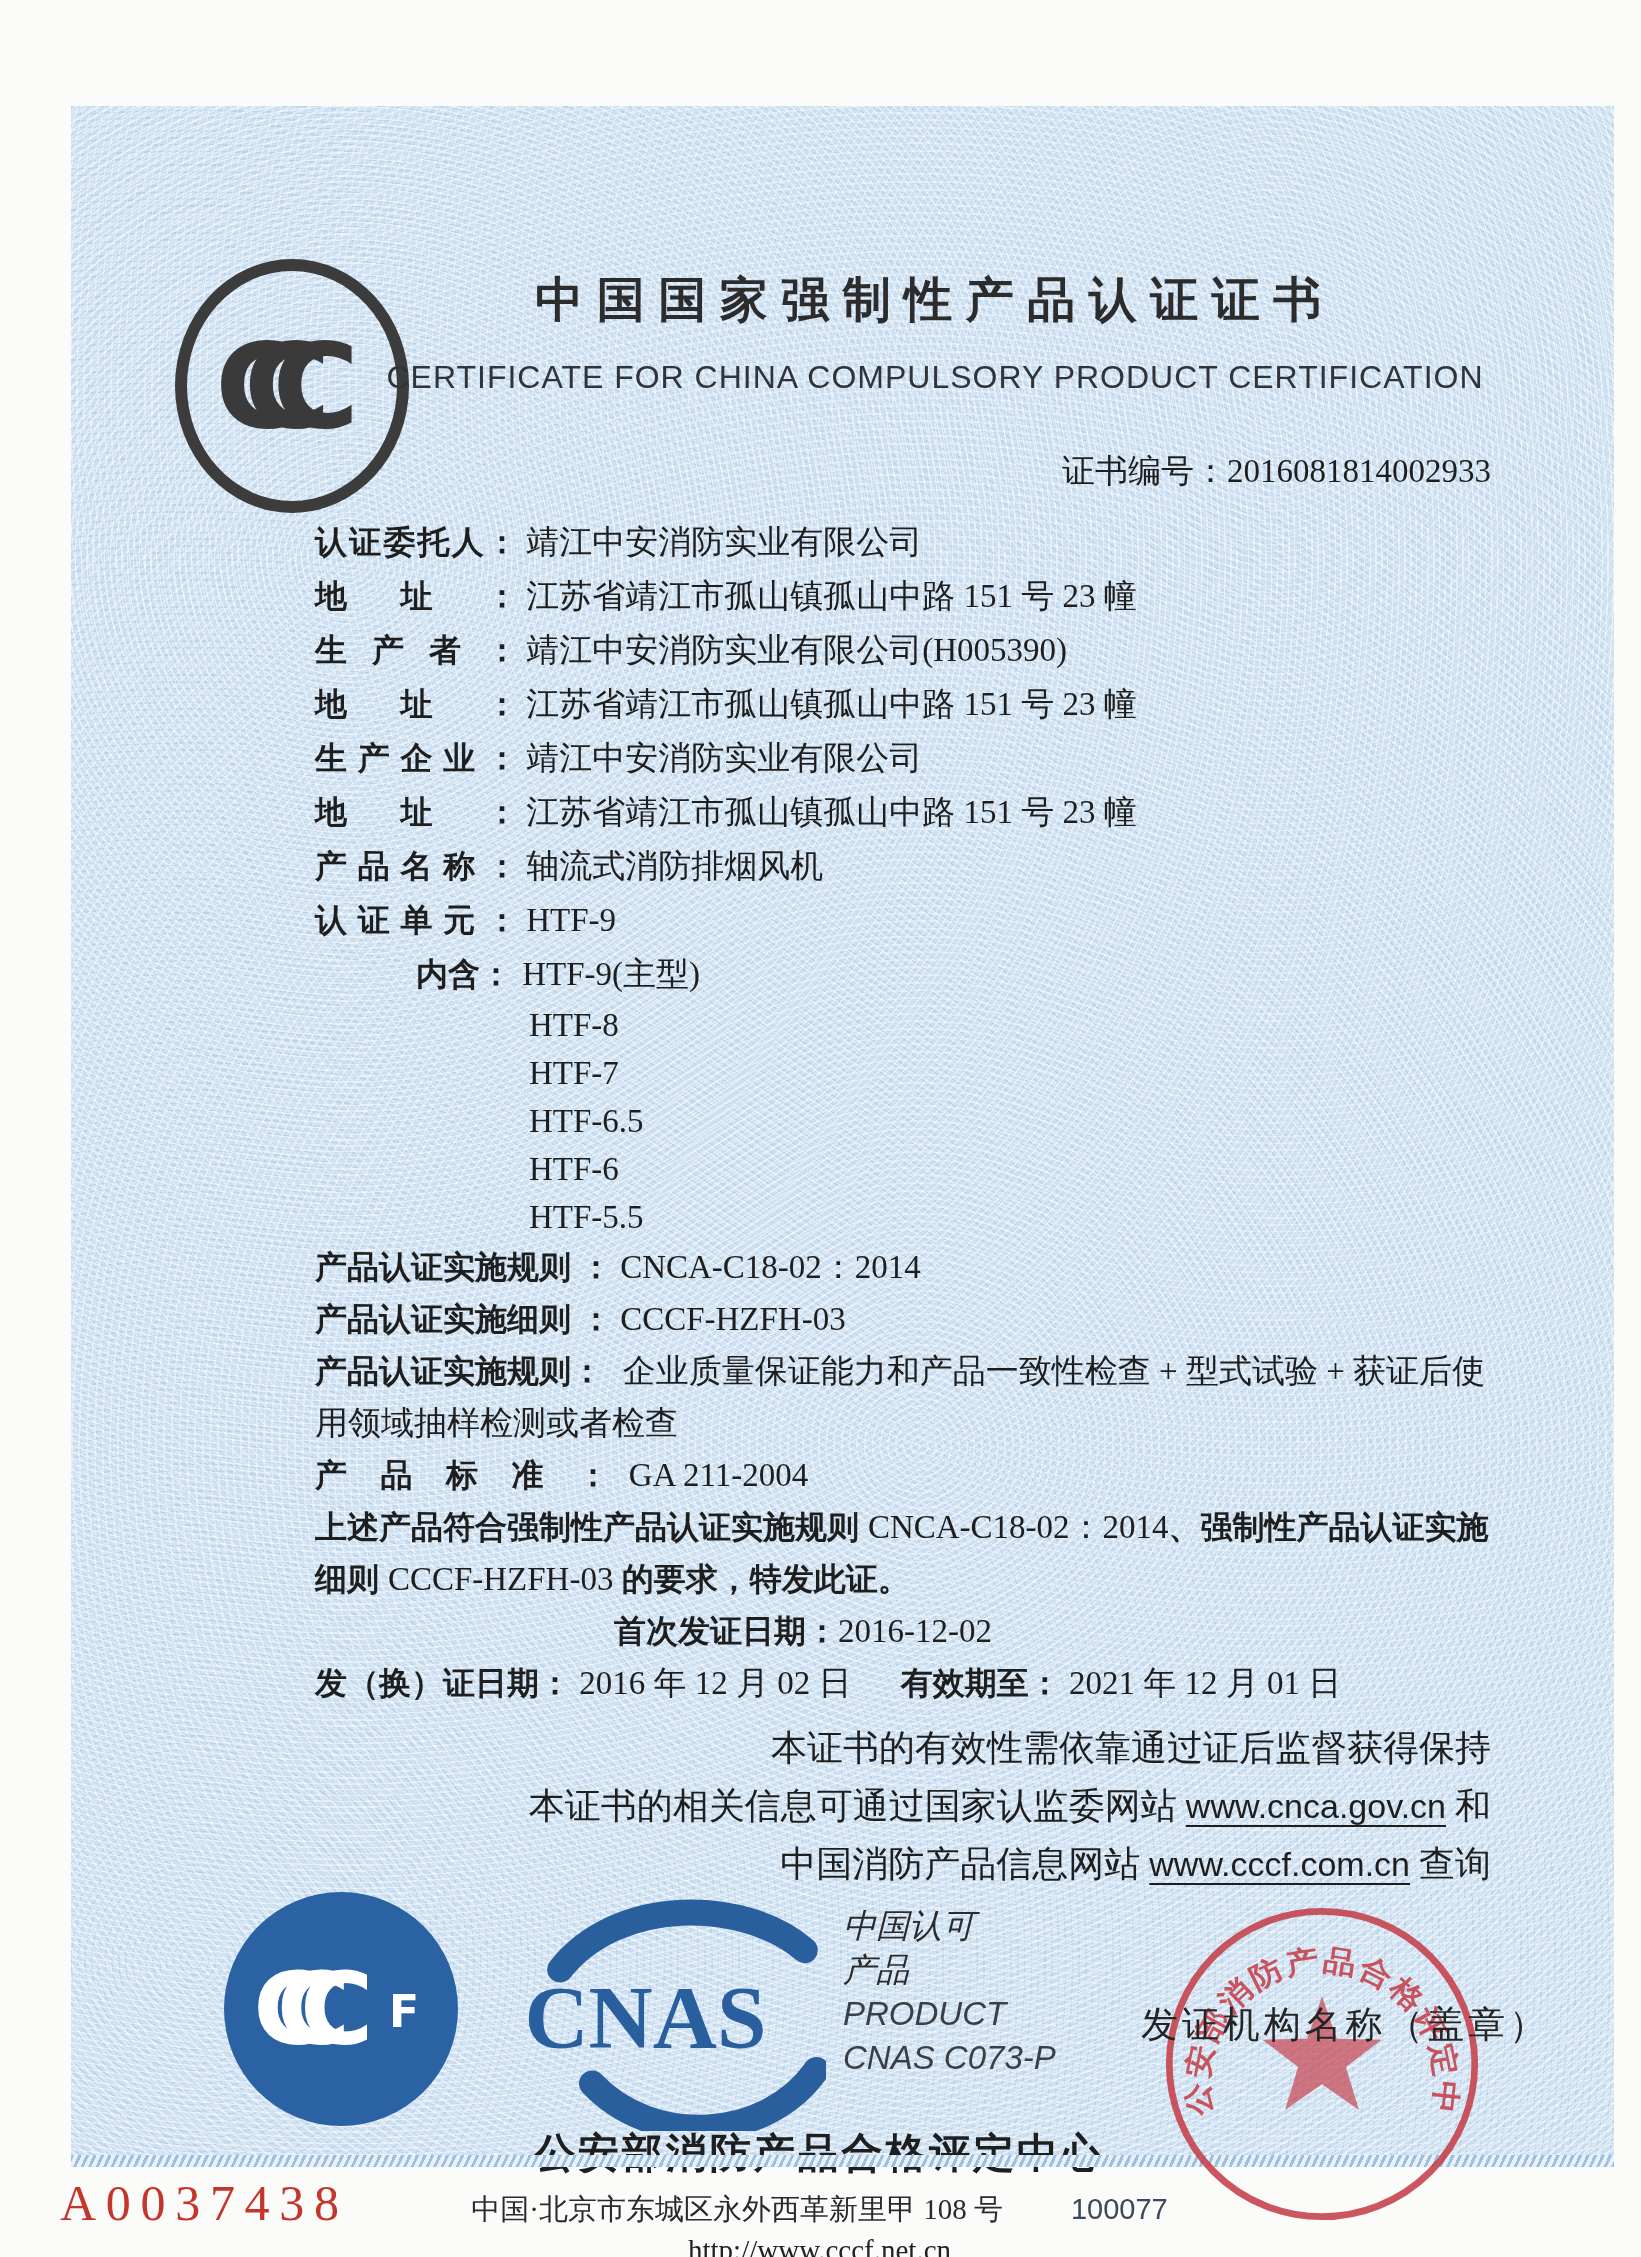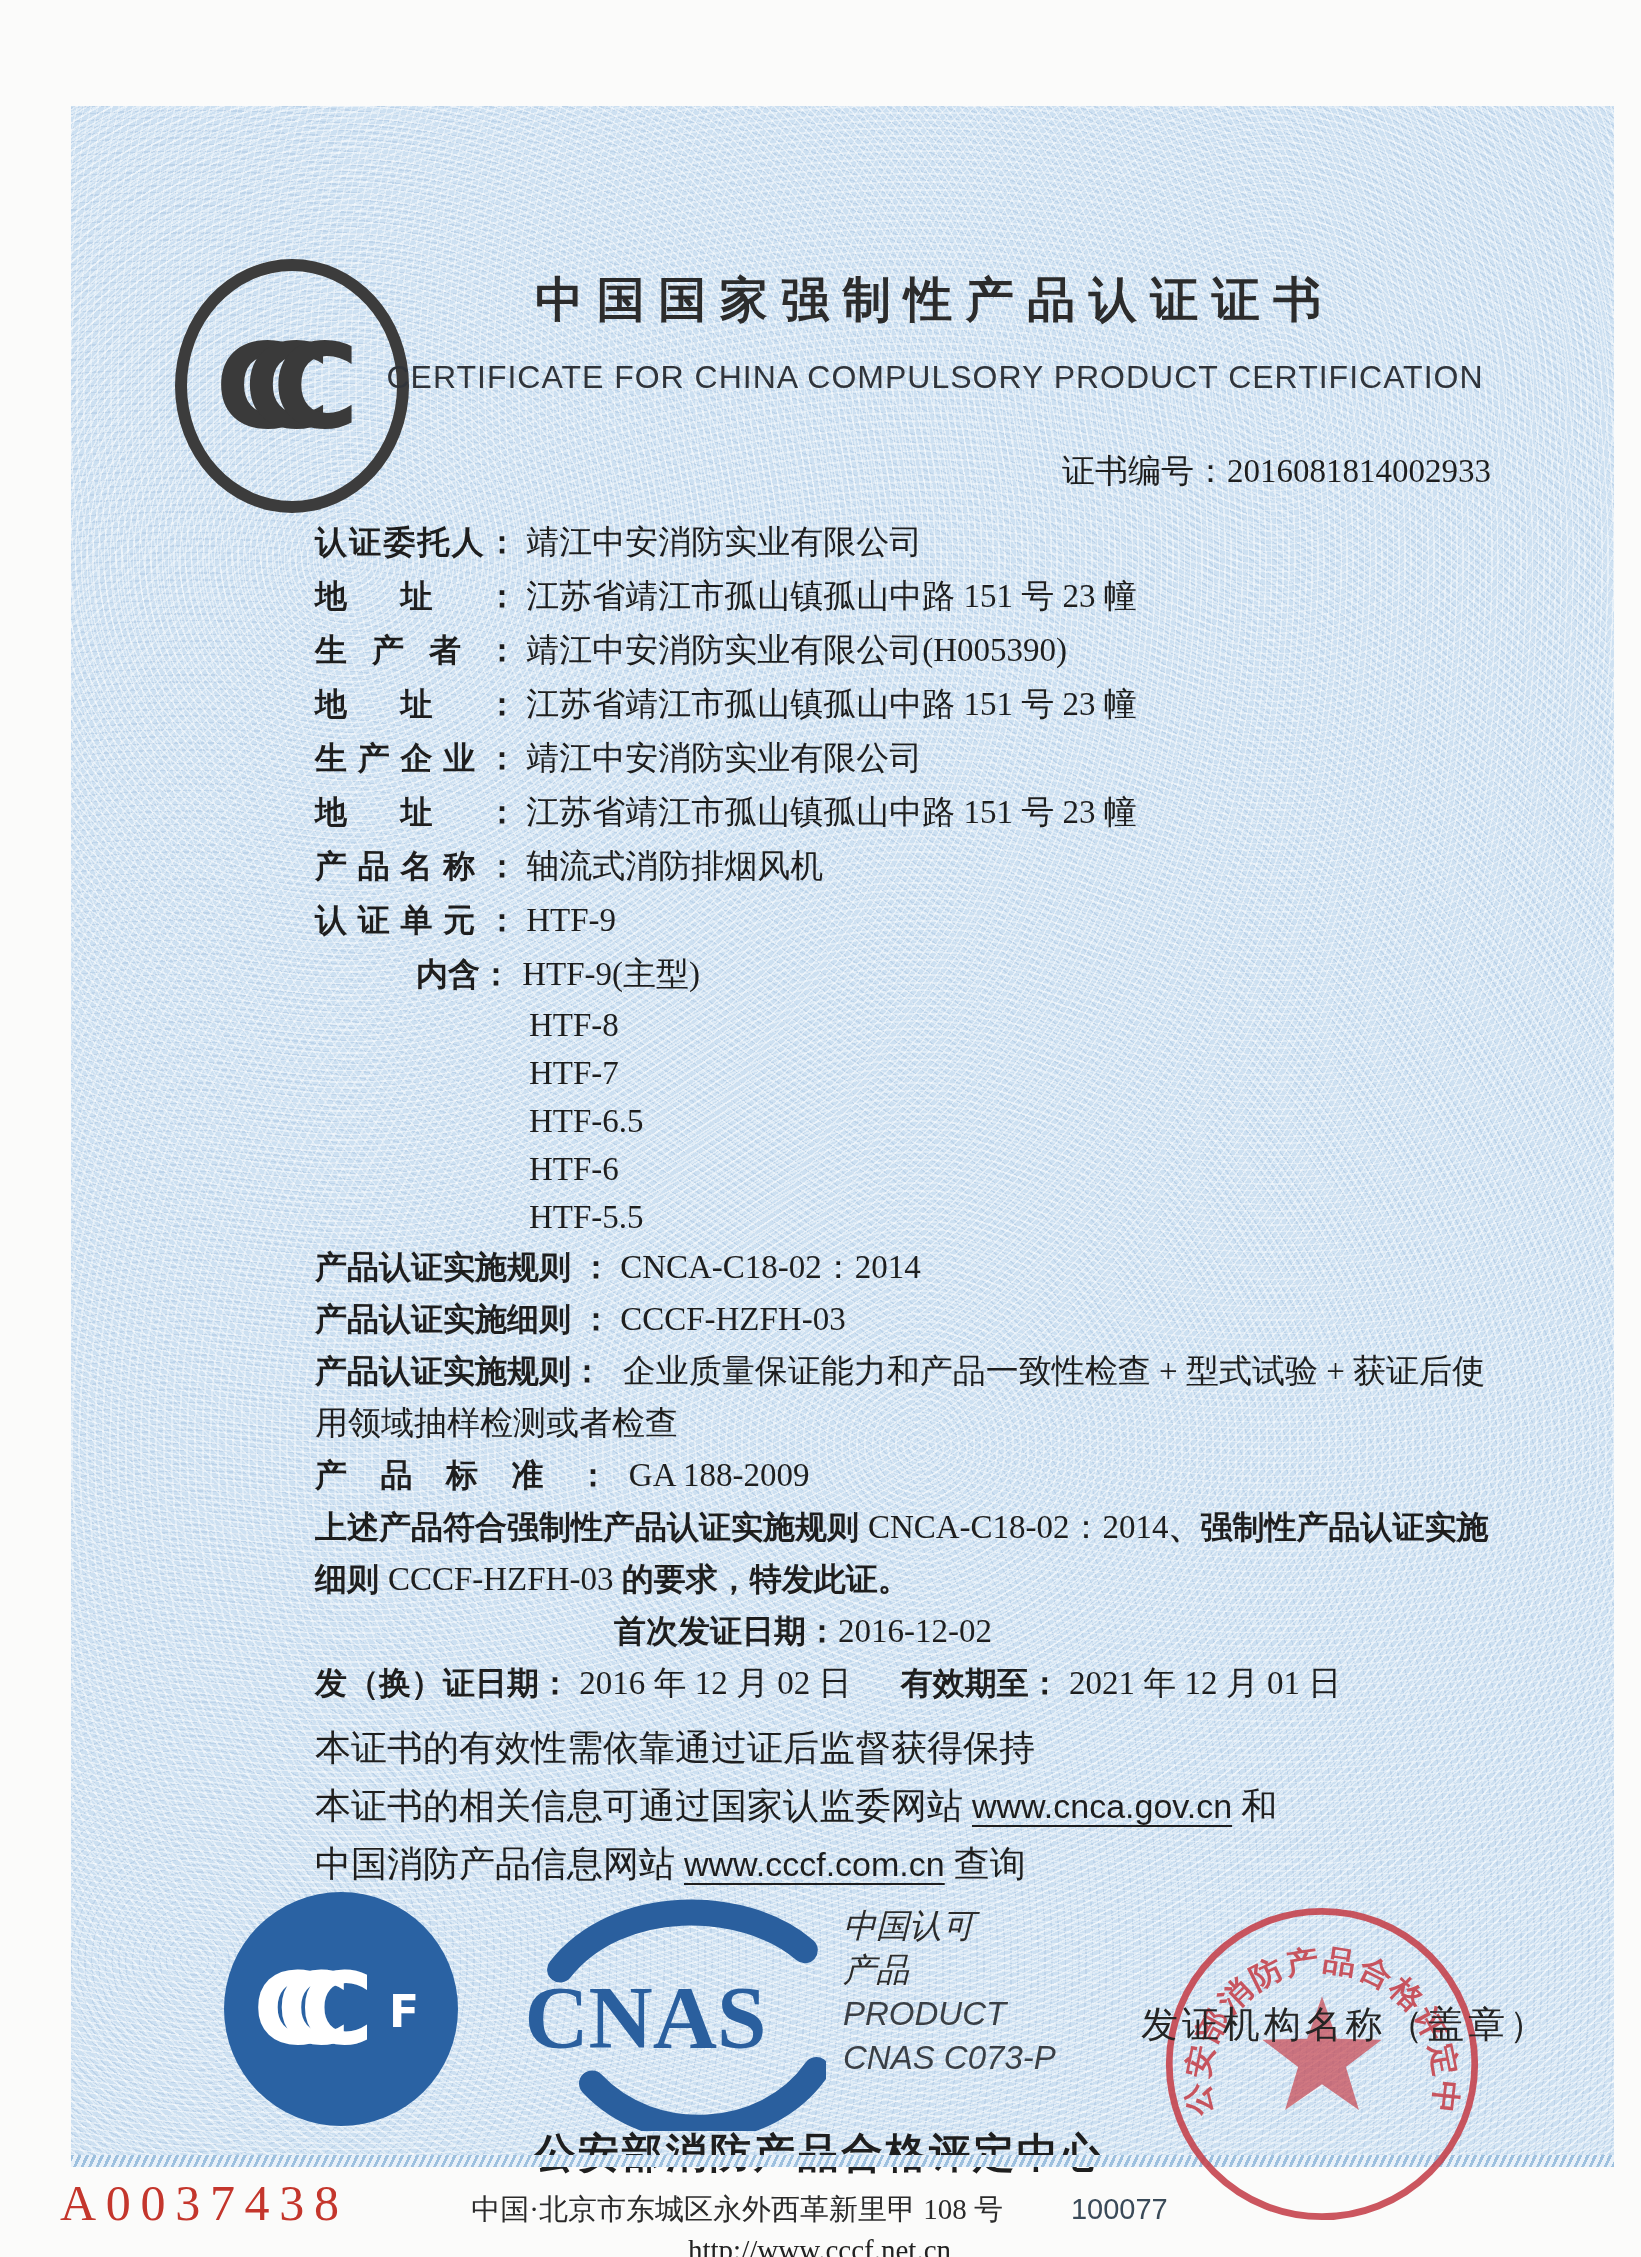--- a/index.html
+++ b/index.html
@@ -34,21 +34,21 @@
   .clabel{display:inline-block;width:98px;font-weight:bold;
        font-family:"Liberation Sans","DejaVu Sans",sans-serif;font-size:32px;}
   .model{line-height:48px;margin-left:214px;}
   .rrow{line-height:52px;}
   .rlabel{font-weight:bold;font-family:"Liberation Sans","DejaVu Sans",sans-serif;font-size:32px;}
   .para{line-height:52px;}
   .wlabel{display:inline-block;width:294px;text-align-last:justify;font-weight:bold;
        font-family:"Liberation Sans","DejaVu Sans",sans-serif;font-size:32px;vertical-align:bottom;}
   .bold-seg{font-weight:bold;font-family:"Liberation Sans","DejaVu Sans",sans-serif;font-size:32px;}
   .firstrow{line-height:52px;padding-left:299px;}
-  .notes{margin-top:9.7px;text-align:left;font-size:36px;}
+  .notes{margin-top:9.7px;text-align:right;font-size:36px;}
   .nline{line-height:58px;}
   .nurl{text-decoration:underline;text-underline-offset:6.8px;text-decoration-thickness:1.9px;
        font-family:"Liberation Sans","DejaVu Sans",sans-serif;font-size:34px;}
   
   .cccf-logo{position:absolute;left:153px;top:1786px;width:234px;height:234px;border-radius:50%;
        background:#2a62a3;display:flex;align-items:center;justify-content:center;}
   .cccf-logo .ccs{font-family:"DejaVu Sans","Liberation Sans",sans-serif;font-weight:bold;font-size:100px;
        letter-spacing:-50px;color:#ffffff;padding-right:48px;transform:translateX(-9.7px);}
   .cccf-logo .f{font-family:"DejaVu Sans","Liberation Sans",sans-serif;font-weight:bold;font-size:44px;
        color:#ffffff;margin-left:7.7px;margin-top:5.8px;}
@@ -136,21 +136,21 @@
       <span class="fvalue">CCCF-HZFH-03</span>
     </div>
 
     <div class="para">
       <span class="rlabel">产品认证实施规则：</span>
       <span class="fvalue" style="margin-left:11.6px">企业质量保证能力和产品一致性检查 + 型式试验 + 获证后使用领域抽样检测或者检查</span>
     </div>
 
     <div class="rrow">
       <span class="wlabel">产品标准：</span>
-      <span class="fvalue" style="margin-left:11.6px">GA 188-2009</span>
+      <span class="fvalue" style="margin-left:11.6px">GA 211-2004</span>
     </div>
 
     <div class="para">
       <span class="bold-seg">上述产品符合强制性产品认证实施规则 </span><span class="fvalue">CNCA-C18-02：2014</span><span class="bold-seg">、强制性产品认证实施细则 </span><span class="fvalue">CCCF-HZFH-03 </span><span class="bold-seg">的要求，特发此证。</span>
     </div>
 
     <div class="firstrow">
       <span class="rlabel">首次发证日期：</span><span class="fvalue">2016-12-02</span>
     </div>
 

